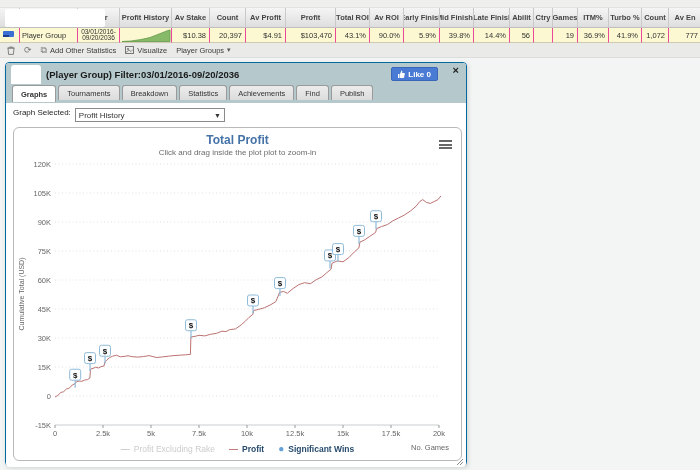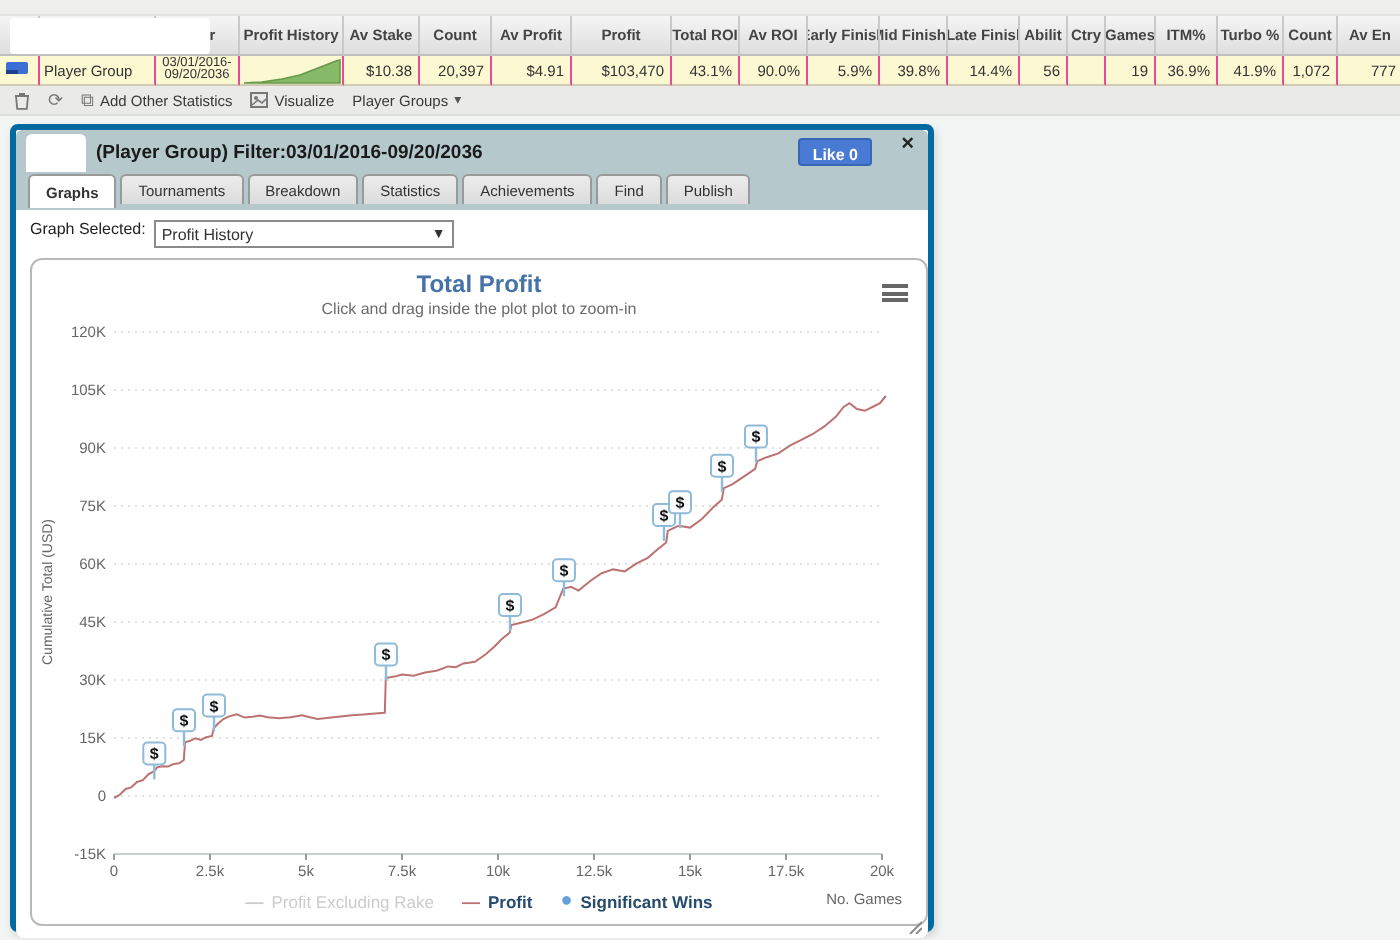--- a/index.html
+++ b/index.html
@@ -42,35 +42,35 @@
     position:absolute; left:0; top:43px; width:700px; height:15px;
     background:#eaeae8; border-bottom:1px solid #dcdcda;
     display:flex; align-items:center; gap:9px; padding-left:7px;
     font-size:7.5px; color:#3a3a3a;
   }
   .tool-item { display:flex; align-items:center; gap:3px; cursor:pointer; }
   .tool-glyph { color:#777; font-size:9px; line-height:9px; }
   
   .dialog {
     position:absolute; left:5px; top:62px; width:462px; height:404px;
-    background:#fff; border:3px solid #0369a1; border-radius:4px;
+    background:#fff; border:1px solid #0369a1; border-radius:4px;
     box-shadow:1px 2px 4px rgba(0,0,0,.15);
   }
   .dialog-titlebar {
     position:absolute; left:0; top:0; width:100%; height:22px;
     background:#b5c8cc; border-radius:3px 3px 0 0;
     display:flex; align-items:center;
   }
   .redact-title { position:absolute; left:5px; top:2px; width:30px; height:19px; background:#fff; border-radius:3px 3px 0 0; }
   .dialog-title { margin-left:40px; font-size:9.5px; font-weight:bold; color:#1a1a1a; }
   .like-btn {
     position:absolute; right:28px; top:4px; height:14px;
     background:#4a7bd4; border:1px solid #3a66b8; border-radius:2px;
     color:#fff; font-size:8px; font-weight:bold;
-    display:flex; align-items:center; gap:3px; padding:0 6px; cursor:pointer;flex-direction:column;
+    display:flex; align-items:center; gap:3px; padding:0 6px; cursor:pointer;
   }
   .close-x { position:absolute; right:7px; top:1px; font-size:11px; font-weight:bold; color:#222; cursor:pointer; }
   .tabs-strip {
     position:absolute; left:0; top:22px; width:100%; height:18px;
     background:#b5c8cc; display:flex; align-items:flex-start; padding-left:6px; gap:2px;
   }
   .tab {
     height:15px; padding:0 8px; font-size:7.5px; color:#333;
     background:linear-gradient(#ececec,#dcdcdc); border:1px solid #9a9a9a; border-bottom:none;
     border-radius:3px 3px 0 0; display:flex; align-items:center; cursor:pointer;

